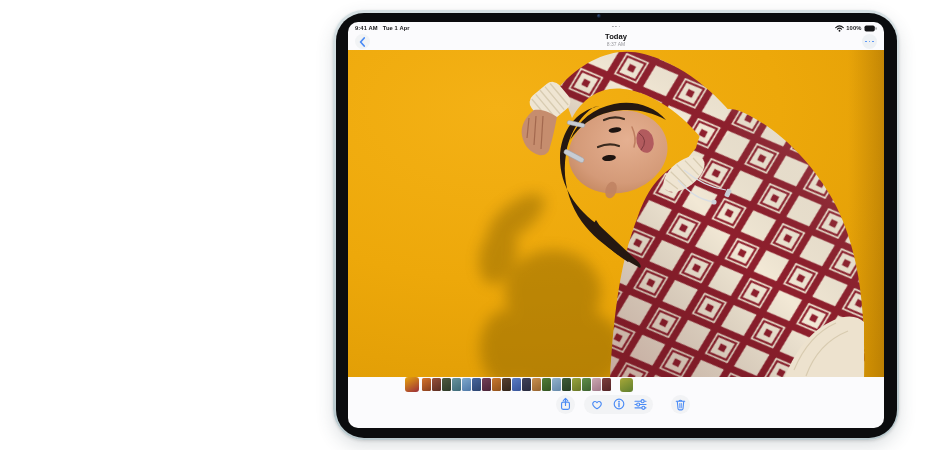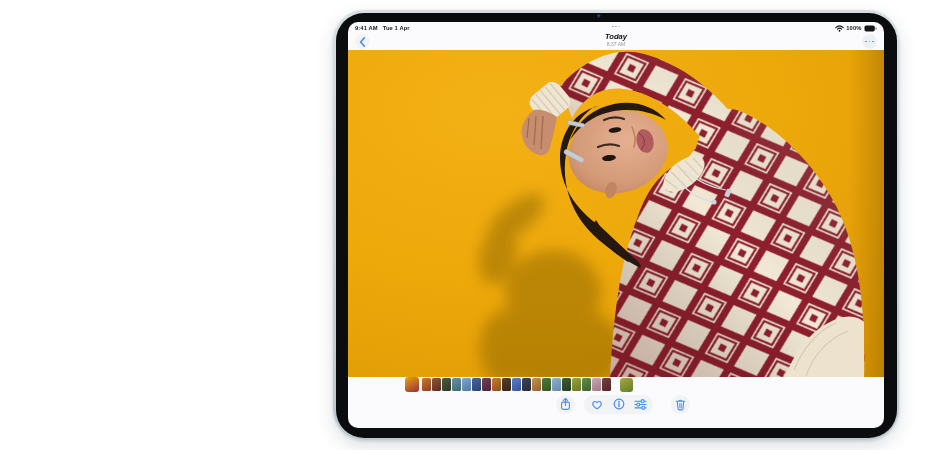--- a/index.html
+++ b/index.html
@@ -32,21 +32,21 @@
 
   
   .navbar{position:absolute;top:11px;left:0;right:0;height:18px;}
   .navbtn{position:absolute;top:1px;width:15px;height:15px;border-radius:50%;
           background:#f1f3f5;display:flex;align-items:center;justify-content:center;cursor:pointer;}
   .navbtn.back{left:7px;}
   .navbtn.more{right:7px;background:#eef1f4;}
   .more-dots{display:flex;gap:1.5px;}
   .more-dots i{width:1.9px;height:1.9px;border-radius:50%;background:#4b8bf5;display:block;}
   .titleblock{position:absolute;left:0;right:0;top:0;text-align:center;line-height:1;}
-  .title{font-size:7.6px;font-weight:700;color:#101012;font-style:italic;}
+  .title{font-size:7.6px;font-weight:700;color:#101012;}
   .subtitle{font-size:5px;color:#97979c;margin-top:1.5px;font-weight:400;}
 
   
   .photo{position:absolute;top:28px;left:0;width:536px;height:327px;overflow:hidden;cursor:pointer;}
   .photo svg{display:block;}
 
   
   .thumbstrip{position:absolute;left:57px;top:355px;height:15px;display:flex;
               gap:1px;align-items:center;}
   .thumb{width:9px;height:13px;border-radius:1.5px;flex:0 0 auto;cursor:pointer;}

